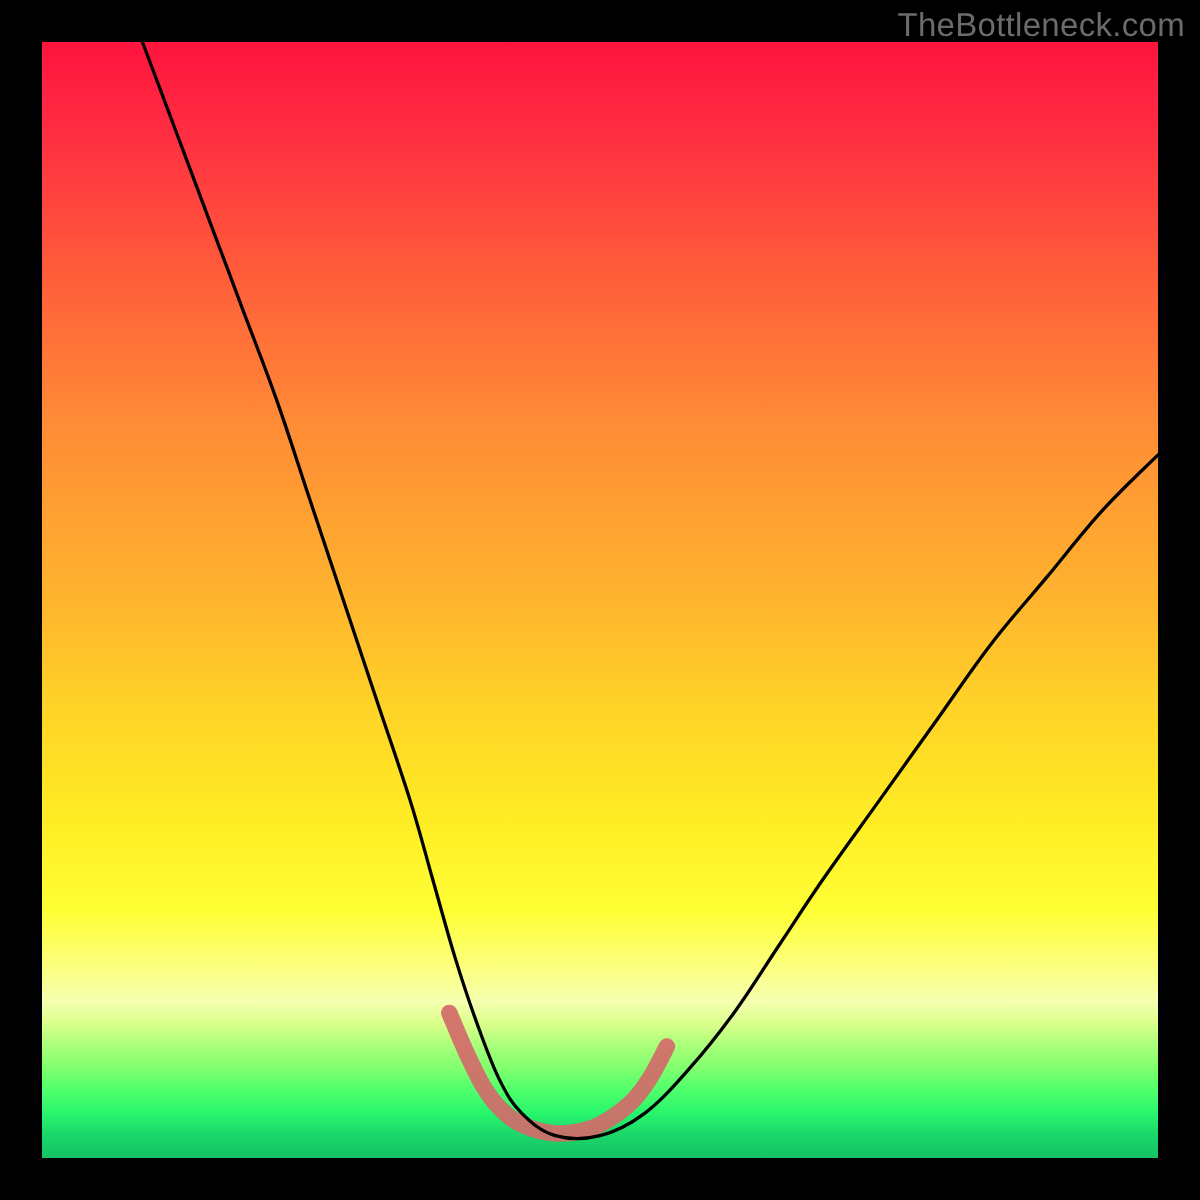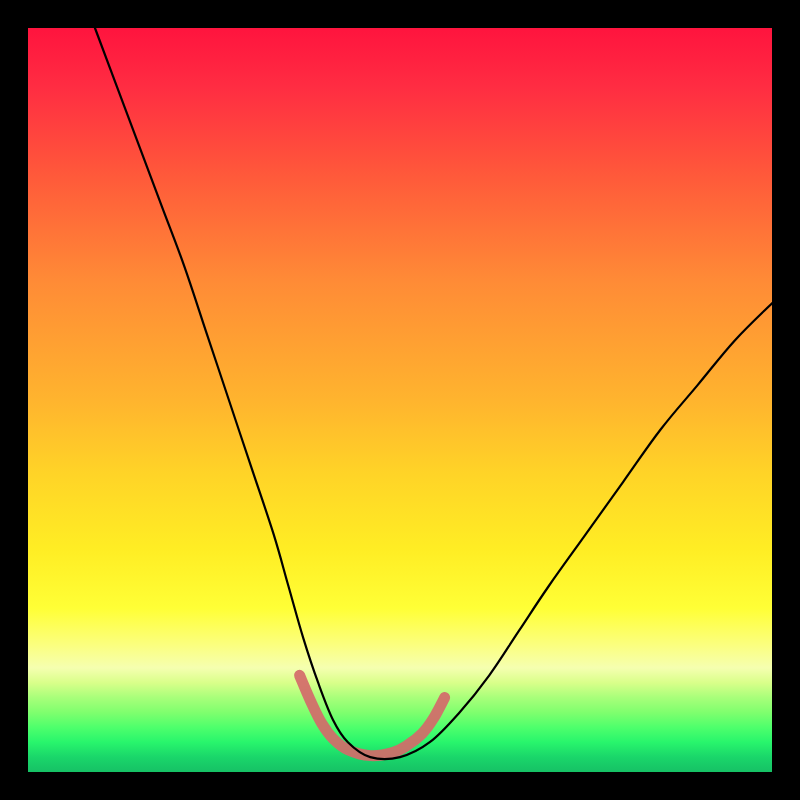--- a/index.html
+++ b/index.html
@@ -61,18 +61,19 @@
     top: 28px;
     width: 744px;
     height: 744px;
     overflow: visible;
   }
 </style>
 </head>
 <body>
 
 <div class="frame">
+  <div class="watermark">TheBottleneck.com</div>
   <div class="plot-area"></div>
   <svg class="curve" viewBox="0 0 744 744" preserveAspectRatio="none">
     <path id="valley-path" fill="none" d="M 271.56 647.28 C 273.57 651.97, 278.70 664.62, 282.72 673.32 C 286.74 682.02, 289.86 688.94, 293.88 695.64 C 297.90 702.34, 300.35 705.83, 305.04 710.52 C 309.73 715.21, 313.22 718.60, 319.92 721.68 C 326.62 724.76, 334.20 727.10, 342.24 727.63 C 350.28 728.17, 357.86 726.53, 364.56 724.66 C 371.26 722.78, 374.08 720.70, 379.44 717.22 C 384.80 713.73, 389.63 710.13, 394.32 705.31 C 399.01 700.49, 401.46 696.86, 405.48 690.43 C 409.50 684.00, 414.63 673.35, 416.64 669.60" stroke="#d46a6a" stroke-width="11" stroke-linecap="round" stroke-linejoin="round" opacity="0.92"></path>
     <path id="curve-path" fill="none" d="M 66.96 0.00 C 70.98 10.71, 81.24 38.09, 89.28 59.52 C 97.32 80.95, 103.56 97.61, 111.60 119.04 C 119.64 140.47, 125.88 157.13, 133.92 178.56 C 141.96 199.99, 148.20 215.31, 156.24 238.08 C 164.28 260.85, 170.52 280.93, 178.56 305.04 C 186.60 329.15, 192.84 347.89, 200.88 372.00 C 208.92 396.11, 215.16 414.85, 223.20 438.96 C 231.24 463.07, 238.82 484.49, 245.52 505.92 C 252.22 527.35, 255.04 539.25, 260.40 558.00 C 265.76 576.75, 269.92 592.67, 275.28 610.08 C 280.64 627.49, 284.80 639.99, 290.16 654.72 C 295.52 669.45, 299.68 681.21, 305.04 691.92 C 310.40 702.63, 313.22 707.54, 319.92 714.24 C 326.62 720.94, 332.87 726.44, 342.24 729.12 C 351.61 731.80, 361.29 731.80, 372.00 729.12 C 382.71 726.44, 391.05 722.28, 401.76 714.24 C 412.47 706.20, 420.81 696.53, 431.52 684.48 C 442.23 672.43, 450.57 662.01, 461.28 647.28 C 471.99 632.55, 480.33 618.71, 491.04 602.64 C 501.75 586.57, 508.75 575.41, 520.80 558.00 C 532.85 540.59, 544.61 524.67, 558.00 505.92 C 571.39 487.17, 581.81 472.59, 595.20 453.84 C 608.59 435.09, 619.01 419.17, 632.40 401.76 C 645.79 384.35, 656.21 373.19, 669.60 357.12 C 682.99 341.05, 693.41 327.21, 706.80 312.48 C 720.19 297.75, 737.30 281.98, 744.00 275.28" stroke="#000000" stroke-width="2.2" stroke-linecap="round" stroke-linejoin="round"></path>
   </svg>
 </div>
 
 </body></html>

